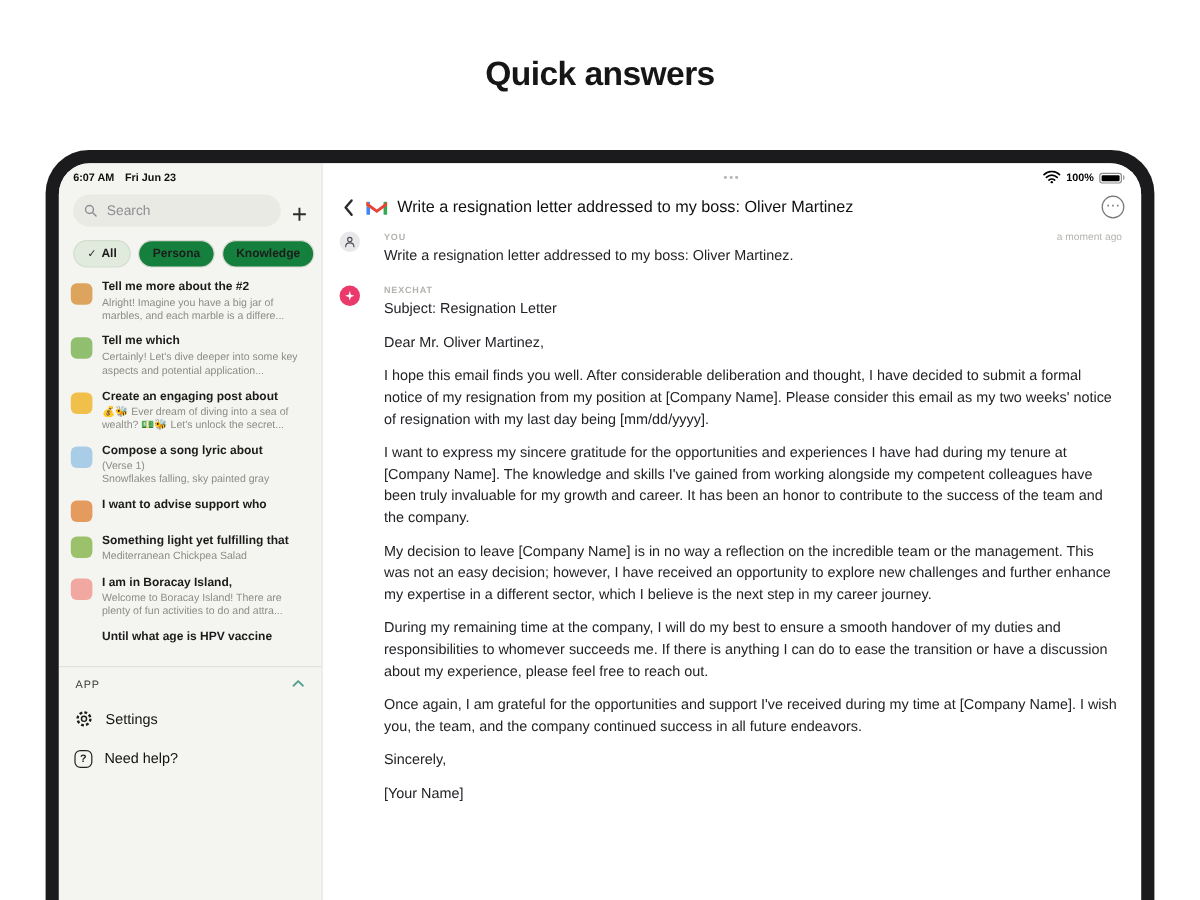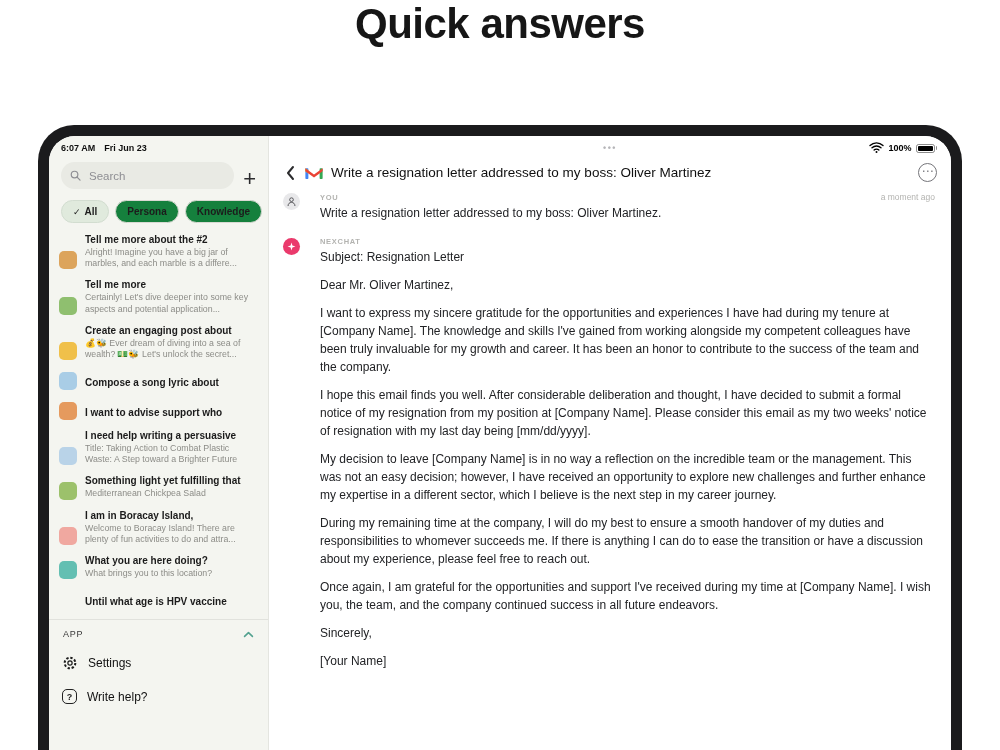--- a/index.html
+++ b/index.html
@@ -2,22 +2,22 @@
 <html><head>
 <meta charset="utf-8">
 <style>
   * { box-sizing: border-box; }
   html,body { margin:0; padding:0; }
   body {
     width:1000px; height:750px; overflow:hidden; background:#ffffff;
     font-family:"Liberation Sans","DejaVu Sans",sans-serif; position:relative;
   }
   .page-title {
-    text-align:center; font-size:42px; font-weight:800; letter-spacing:-0.5px;
-    color:#161616; margin:0; 
+    text-align:center; font-size:28px; font-weight:800; letter-spacing:-0.5px;
+    color:#161616; margin:0; padding-top:46px;
   }
   
   .tablet {
     position:absolute; left:38px; top:125px; width:924px; height:700px;
     background:#1b1b1d; border-radius:36px; padding:11px;
   }
   .app {
     width:100%; height:100%; background:#ffffff; border-radius:26px;
     overflow:hidden; display:flex; position:relative;
   }
@@ -37,21 +37,21 @@
   .add-btn { font-size:22px; font-weight:300; color:#2c2c2e; line-height:20px; cursor:pointer; }
   .chips { display:flex; gap:6px; padding:7px 12px 6px; }
   .chip {
     font-size:10px; font-weight:600; border-radius:14px; padding:5px 11px;
     display:flex; gap:4px; align-items:center; color:#1c1c1c; cursor:pointer; white-space:nowrap;
   }
   .chip.selected { background:#e0eadd; border:1px solid #d2ddd0; }
   .chip.plain { background:#15803d; border:1px solid #d9d9d3; }
   .chip .check { font-size:9px; }
   .conv-list { flex:0 0 auto; }
-  .conv-item { display:flex; gap:8px; padding:5px 10px; align-items:flex-end; cursor:pointer; }
+  .conv-item { display:flex; gap:8px; padding:5px 10px; align-items:flex-start; cursor:pointer; }
   .conv-icon { width:18px; height:18px; border-radius:5px; flex:none; margin-top:2px; }
   .conv-icon.none { background:transparent !important; }
   .conv-text { flex:1; min-width:0; }
   .conv-title {
     font-size:10px; font-weight:700; color:#1b1b1b; margin-bottom:2px;
     white-space:nowrap; overflow:hidden; text-overflow:ellipsis;
   }
   .conv-sub {
     font-size:8.8px; color:#8c8c87; line-height:1.27; white-space:pre-line;
     display:-webkit-box; -webkit-line-clamp:2; -webkit-box-orient:vertical; overflow:hidden;
@@ -144,69 +144,57 @@
           <div class="conv-item">
             <span class="conv-icon" style="background: rgb(220, 164, 92);"></span>
             <div class="conv-text">
               <div class="conv-title">Tell me more about the #2</div>
               <div class="conv-sub">Alright! Imagine you have a big jar of marbles, and each marble is a differe...</div>
             </div>
           </div>
           <div class="conv-item">
             <span class="conv-icon" style="background: rgb(143, 191, 111);"></span>
             <div class="conv-text">
-              <div class="conv-title">Tell me more</div>
+              <div class="conv-title">Tell me which</div>
               <div class="conv-sub">Certainly! Let's dive deeper into some key aspects and potential application...</div>
             </div>
           </div>
           <div class="conv-item">
             <span class="conv-icon" style="background: rgb(240, 192, 74);"></span>
             <div class="conv-text">
               <div class="conv-title">Create an engaging post about</div>
               <div class="conv-sub">💰🐝 Ever dream of diving into a sea of wealth? 💵🐝 Let's unlock the secret...</div>
             </div>
           </div>
           <div class="conv-item">
             <span class="conv-icon" style="background: rgb(169, 205, 230);"></span>
             <div class="conv-text">
               <div class="conv-title">Compose a song lyric about</div>
+              <div class="conv-sub">(Verse 1)
+Snowflakes falling, sky painted gray</div>
             </div>
           </div>
           <div class="conv-item">
             <span class="conv-icon" style="background: rgb(229, 154, 94);"></span>
             <div class="conv-text">
               <div class="conv-title">I want to advise support who</div>
-            </div>
-          </div>
-          <div class="conv-item">
-            <span class="conv-icon" style="background: rgb(185, 211, 232);"></span>
-            <div class="conv-text">
-              <div class="conv-title">I need help writing a persuasive</div>
-              <div class="conv-sub">Title: Taking Action to Combat Plastic Waste: A Step toward a Brighter Future</div>
             </div>
           </div>
           <div class="conv-item">
             <span class="conv-icon" style="background: rgb(156, 193, 107);"></span>
             <div class="conv-text">
               <div class="conv-title">Something light yet fulfilling that</div>
               <div class="conv-sub">Mediterranean Chickpea Salad</div>
             </div>
           </div>
           <div class="conv-item">
             <span class="conv-icon" style="background: rgb(240, 168, 160);"></span>
             <div class="conv-text">
               <div class="conv-title">I am in Boracay Island,</div>
               <div class="conv-sub">Welcome to Boracay Island! There are plenty of fun activities to do and attra...</div>
-            </div>
-          </div>
-          <div class="conv-item">
-            <span class="conv-icon" style="background: rgb(99, 191, 178);"></span>
-            <div class="conv-text">
-              <div class="conv-title">What you are here doing?</div>
-              <div class="conv-sub">What brings you to this location?</div>
             </div>
           </div>
           <div class="conv-item">
             <span class="conv-icon none"></span>
             <div class="conv-text">
               <div class="conv-title">Until what age is HPV vaccine</div>
             </div>
           </div>
         </div>
 
@@ -224,21 +212,21 @@
           <svg width="16" height="16" viewBox="0 0 24 24">
               <circle cx="12" cy="12" r="8" fill="none" stroke="#1c1c1c" stroke-width="3" stroke-dasharray="3.5 2.7"></circle>
               <circle cx="12" cy="12" r="3.2" fill="none" stroke="#1c1c1c" stroke-width="1.8"></circle>
             </svg>
         </span>
         <span>Settings</span>
       </div>
 
       <div class="sb-menu-item">
         <span class="help-box">?</span>
-        <span>Write help?</span>
+        <span>Need help?</span>
       </div>
     </div>
 
     <div class="main">
       <div class="main-status">
         <span class="drag-dots">•••</span>
         <span class="status-right">
           <span style="display:flex;">
             <svg width="15" height="11" viewBox="0 0 16 12">
               <path d="M0.9 3.9 C2.9 2 5.3 0.9 8 0.9 C10.7 0.9 13.1 2 15.1 3.9" stroke="#000" stroke-width="1.5" fill="none" stroke-linecap="round"></path>
@@ -293,22 +281,22 @@
               <svg width="9" height="9" viewBox="0 0 16 16">
                 <path d="M8 1 L9.6 6.4 L15 8 L9.6 9.6 L8 15 L6.4 9.6 L1 8 L6.4 6.4 Z" fill="#fff"></path>
               </svg>
             </div>
             <div class="msg-body">
               <div class="msg-head">
                 <span class="sender">NEXCHAT</span>
               </div>
               <p class="para">Subject: Resignation Letter</p>
               <p class="para">Dear Mr. Oliver Martinez,</p>
+              <p class="para">I hope this email finds you well. After considerable deliberation and thought, I have decided to submit a formal notice of my resignation from my position at [Company Name]. Please consider this email as my two weeks' notice of resignation with my last day being [mm/dd/yyyy].</p>
               <p class="para">I want to express my sincere gratitude for the opportunities and experiences I have had during my tenure at [Company Name]. The knowledge and skills I've gained from working alongside my competent colleagues have been truly invaluable for my growth and career. It has been an honor to contribute to the success of the team and the company.</p>
-              <p class="para">I hope this email finds you well. After considerable deliberation and thought, I have decided to submit a formal notice of my resignation from my position at [Company Name]. Please consider this email as my two weeks' notice of resignation with my last day being [mm/dd/yyyy].</p>
               <p class="para">My decision to leave [Company Name] is in no way a reflection on the incredible team or the management. This was not an easy decision; however, I have received an opportunity to explore new challenges and further enhance my expertise in a different sector, which I believe is the next step in my career journey.</p>
               <p class="para">During my remaining time at the company, I will do my best to ensure a smooth handover of my duties and responsibilities to whomever succeeds me. If there is anything I can do to ease the transition or have a discussion about my experience, please feel free to reach out.</p>
               <p class="para">Once again, I am grateful for the opportunities and support I've received during my time at [Company Name]. I wish you, the team, and the company continued success in all future endeavors.</p>
               <p class="para">Sincerely,</p>
               <p class="para">[Your Name]</p>
             </div>
           </div>
         </div>
     </div>
 

